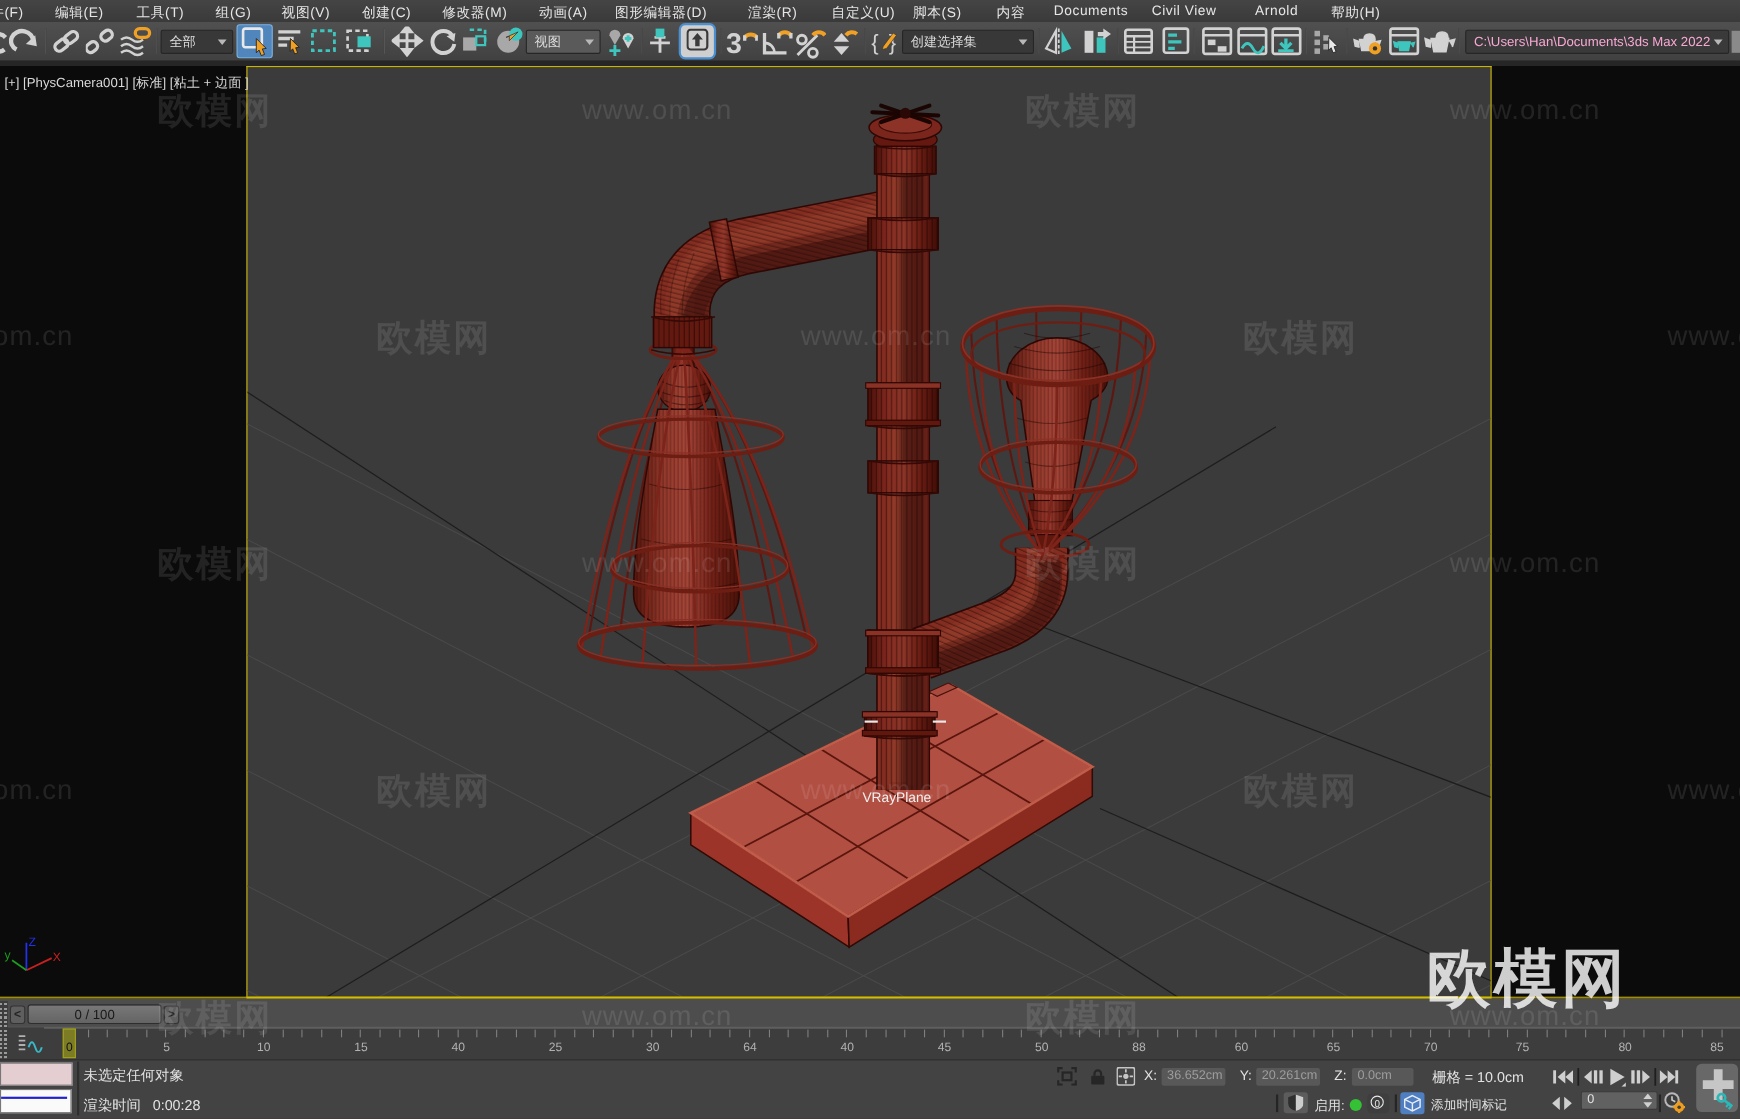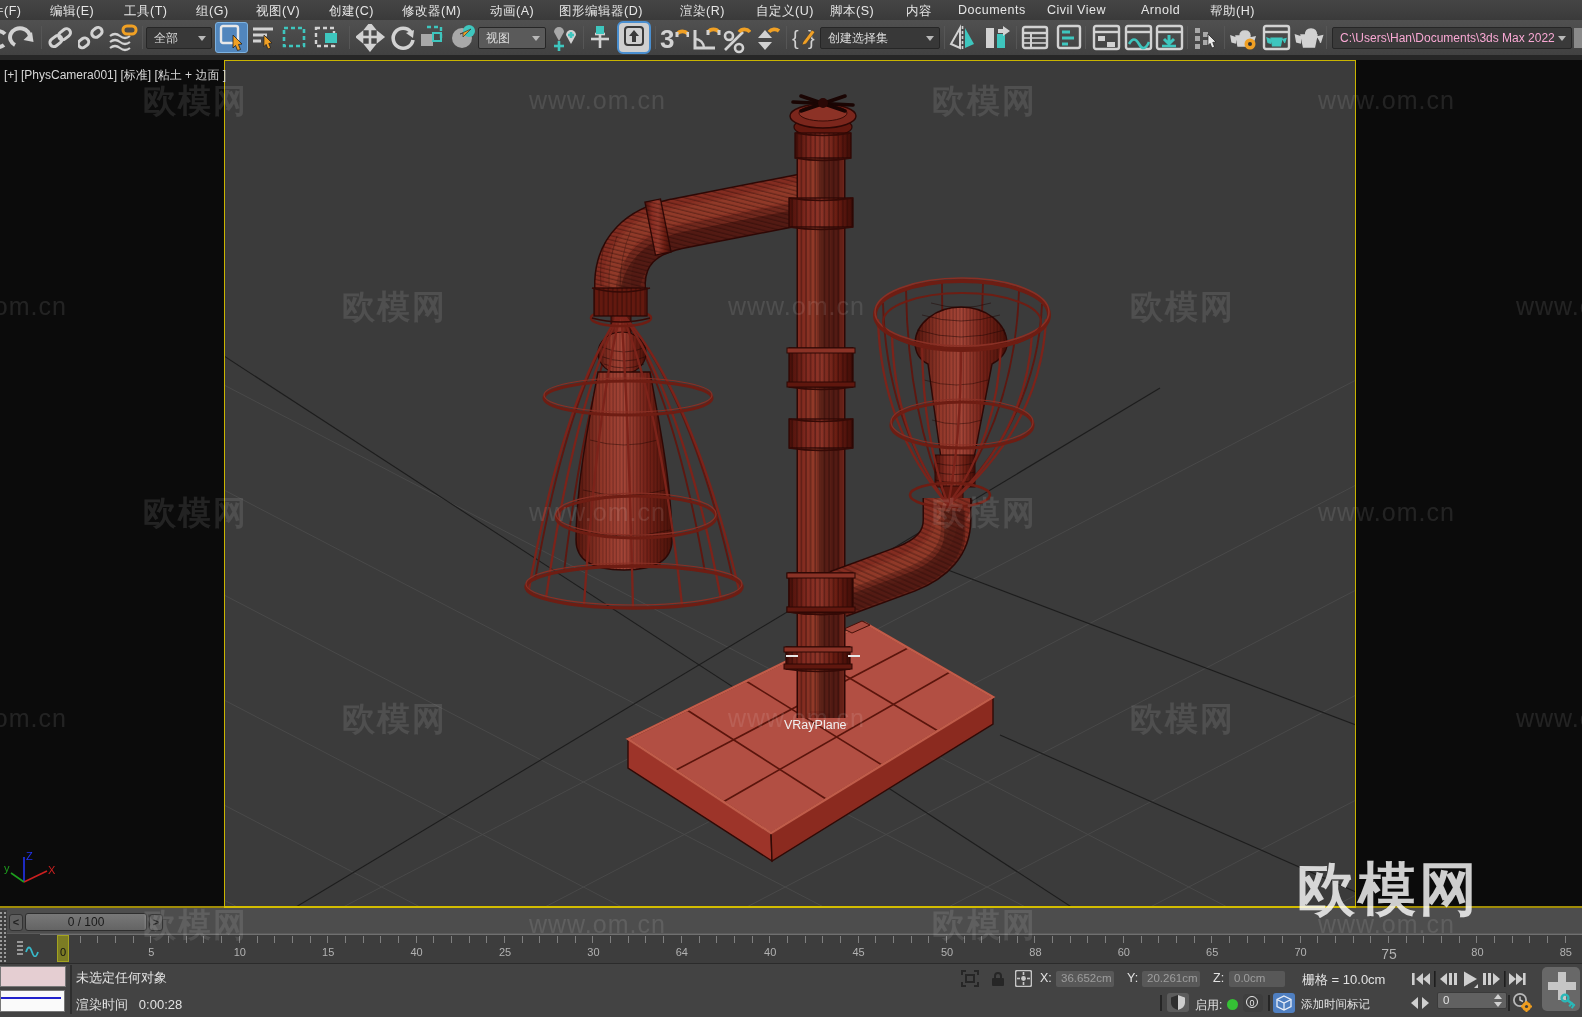--- a/index.html
+++ b/index.html
@@ -583,51 +583,51 @@
     <div class="abs" style="left:981.4px;top:936px;width:1px;height:7px;background:#7f7f7f"></div>
     <div class="abs" style="left:999.0px;top:936px;width:1px;height:7px;background:#7f7f7f"></div>
     <div class="abs" style="left:1016.7px;top:936px;width:1px;height:7px;background:#7f7f7f"></div>
     <div class="abs" style="left:1034.4px;top:936px;width:1px;height:7px;background:#7f7f7f"></div>
     <div class="abs" style="left:1024.4px;top:946px;width:22px;text-align:center;color:#b2b2b2;font-size:11px">88</div>
     <div class="abs" style="left:1052.1px;top:936px;width:1px;height:7px;background:#7f7f7f"></div>
     <div class="abs" style="left:1069.8px;top:936px;width:1px;height:7px;background:#7f7f7f"></div>
     <div class="abs" style="left:1087.4px;top:936px;width:1px;height:7px;background:#7f7f7f"></div>
     <div class="abs" style="left:1105.1px;top:936px;width:1px;height:7px;background:#7f7f7f"></div>
     <div class="abs" style="left:1122.8px;top:936px;width:1px;height:7px;background:#7f7f7f"></div>
-    <div class="abs" style="left:1112.8px;top:946px;width:22px;text-align:center;color:#b2b2b2;font-size:11px">60</div>
+    <div class="abs" style="left:1112.8px;top:946px;width:22px;text-align:right;color:#b2b2b2;font-size:11px">60</div>
     <div class="abs" style="left:1140.5px;top:936px;width:1px;height:7px;background:#7f7f7f"></div>
     <div class="abs" style="left:1158.2px;top:936px;width:1px;height:7px;background:#7f7f7f"></div>
     <div class="abs" style="left:1175.8px;top:936px;width:1px;height:7px;background:#7f7f7f"></div>
     <div class="abs" style="left:1193.5px;top:936px;width:1px;height:7px;background:#7f7f7f"></div>
     <div class="abs" style="left:1211.2px;top:936px;width:1px;height:7px;background:#7f7f7f"></div>
     <div class="abs" style="left:1201.2px;top:946px;width:22px;text-align:center;color:#b2b2b2;font-size:11px">65</div>
     <div class="abs" style="left:1228.9px;top:936px;width:1px;height:7px;background:#7f7f7f"></div>
     <div class="abs" style="left:1246.6px;top:936px;width:1px;height:7px;background:#7f7f7f"></div>
     <div class="abs" style="left:1264.2px;top:936px;width:1px;height:7px;background:#7f7f7f"></div>
     <div class="abs" style="left:1281.9px;top:936px;width:1px;height:7px;background:#7f7f7f"></div>
     <div class="abs" style="left:1299.6px;top:936px;width:1px;height:7px;background:#7f7f7f"></div>
     <div class="abs" style="left:1289.6px;top:946px;width:22px;text-align:center;color:#b2b2b2;font-size:11px">70</div>
     <div class="abs" style="left:1317.3px;top:936px;width:1px;height:7px;background:#7f7f7f"></div>
     <div class="abs" style="left:1335.0px;top:936px;width:1px;height:7px;background:#7f7f7f"></div>
     <div class="abs" style="left:1352.6px;top:936px;width:1px;height:7px;background:#7f7f7f"></div>
     <div class="abs" style="left:1370.3px;top:936px;width:1px;height:7px;background:#7f7f7f"></div>
     <div class="abs" style="left:1388.0px;top:936px;width:1px;height:7px;background:#7f7f7f"></div>
-    <div class="abs" style="left:1378.0px;top:946px;width:22px;text-align:center;color:#b2b2b2;font-size:14px">75</div>
+    <div class="abs" style="left:1378.0px;top:946px;width:22px;color:#b2b2b2;font-size:11px">75</div>
     <div class="abs" style="left:1405.7px;top:936px;width:1px;height:7px;background:#7f7f7f"></div>
     <div class="abs" style="left:1423.4px;top:936px;width:1px;height:7px;background:#7f7f7f"></div>
     <div class="abs" style="left:1441.0px;top:936px;width:1px;height:7px;background:#7f7f7f"></div>
     <div class="abs" style="left:1458.7px;top:936px;width:1px;height:7px;background:#7f7f7f"></div>
     <div class="abs" style="left:1476.4px;top:936px;width:1px;height:7px;background:#7f7f7f"></div>
     <div class="abs" style="left:1466.4px;top:946px;width:22px;text-align:center;color:#b2b2b2;font-size:11px">80</div>
     <div class="abs" style="left:1494.1px;top:936px;width:1px;height:7px;background:#7f7f7f"></div>
     <div class="abs" style="left:1511.8px;top:936px;width:1px;height:7px;background:#7f7f7f"></div>
     <div class="abs" style="left:1529.4px;top:936px;width:1px;height:7px;background:#7f7f7f"></div>
     <div class="abs" style="left:1547.1px;top:936px;width:1px;height:7px;background:#7f7f7f"></div>
     <div class="abs" style="left:1564.8px;top:936px;width:1px;height:7px;background:#7f7f7f"></div>
-    <div class="abs" style="left:1554.8px;top:946px;width:22px;text-align:center;color:#b2b2b2;font-size:11px">85</div>
+    <div class="abs" style="left:1554.8px;top:946px;width:22px;text-align:left;color:#b2b2b2;font-size:11px">85</div>
     <div class="abs" style="left:57px;top:935px;width:12px;height:27px;background:#7c7c24;border:1px solid #a3a31f"></div>
     <div class="abs" style="left:58px;top:946px;width:10px;text-align:center;color:#111;font-size:11px">0</div>
     <div class="abs" style="left:0;top:966px;width:66px;height:21px;background:#e5ced2;border:1px solid #777"></div>
     <div class="abs" style="left:0;top:990px;width:65px;height:22px;background:#fafafa;border:1px solid #777"></div>
     <div class="abs" style="left:1px;top:997px;width:60px;height:2px;background:#2222cc"></div>
     <div class="abs" style="left:70px;top:965px;width:2px;height:49px;background:#2e2e2e"></div>
     <div class="sbtxt" style="left:76px;top:969px">未选定任何对象</div>
     <div class="sbtxt" style="left:76px;top:996px">渲染时间&nbsp;&nbsp;&nbsp;0:00:28</div>
     <svg class="abs" style="left:961px;top:970px" width="18" height="17" viewBox="0 0 18 17">
       <g fill="none" stroke="#262626" stroke-width="2">

